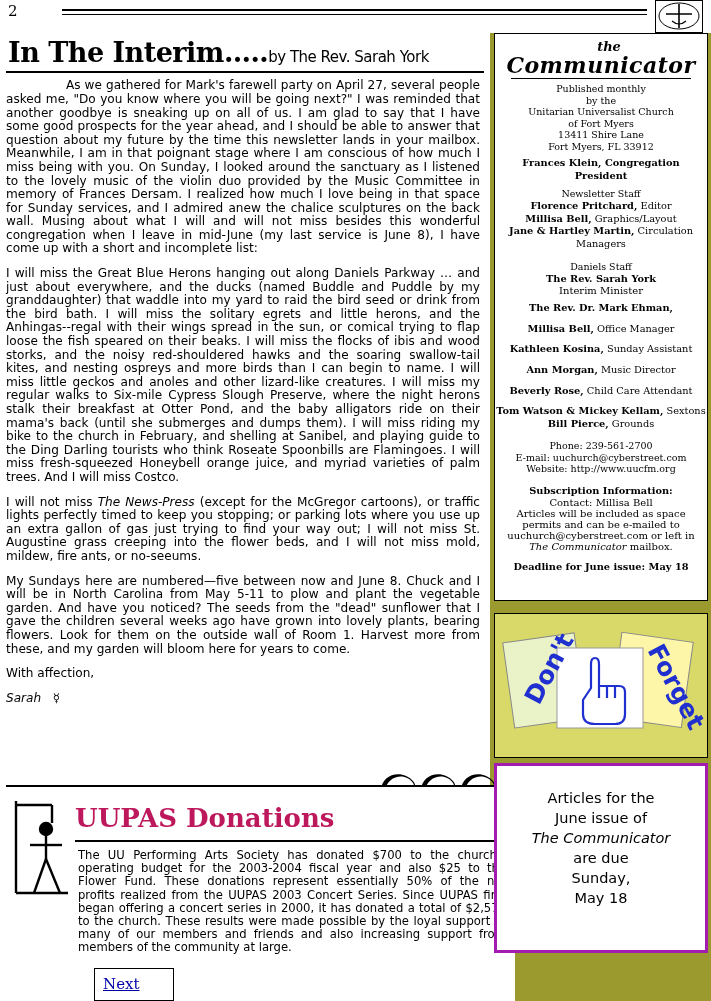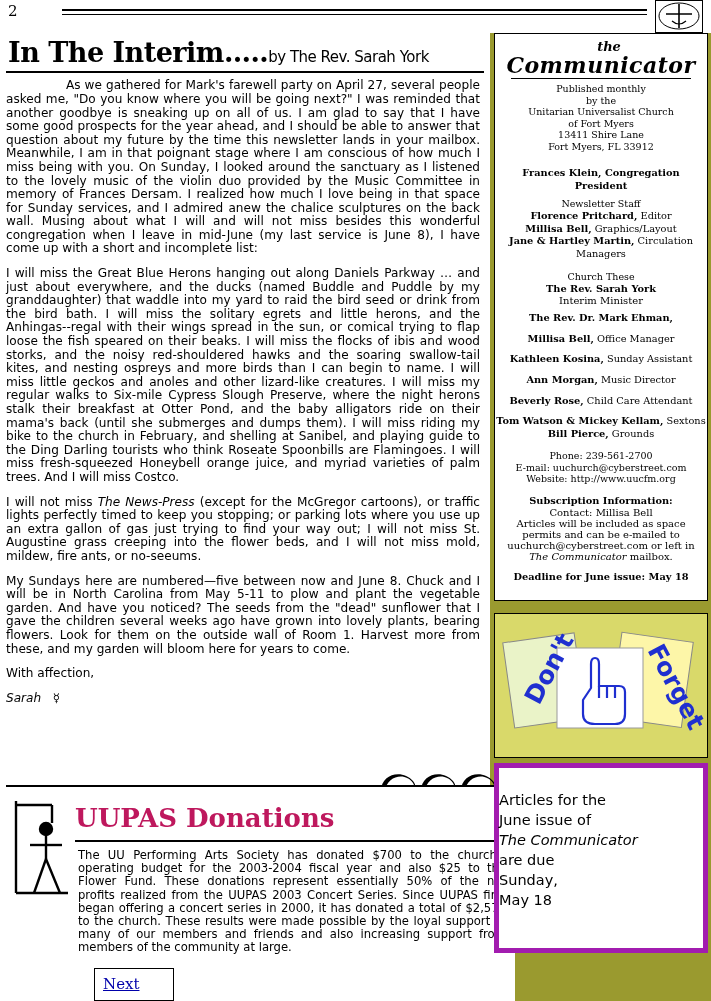--- a/index.html
+++ b/index.html
@@ -123,22 +123,22 @@
   }
 
   
   #dontforget {
     position:absolute; left:0px; top:580px; width:214px; height:145px;
     background:#c9c95a; border:1px solid #000; overflow:hidden;
   }
   
   #articles {
     position:absolute; left:0px; top:730px; width:214px; height:190px;
-    background:#ffffff; border:5px solid #a21caf;
-    text-align:left;
+    background:#ffffff; border:3px solid #a21caf;
+    text-align:center;
     font-family:"DejaVu Sans", sans-serif;
     font-size:14.5px; line-height:20px;
     padding-top:22px;
     color:#000;
   }
   #articles .ital { font-style:italic; }
   #nextbox {
     position:absolute; left:94px; top:968px; width:80px; height:33px;
     background:#ffffff; border:1px solid #000;
     font-family:"DejaVu Serif", serif; font-size:15px;
@@ -221,36 +221,36 @@
     <div class="mh-title">Communicator</div>
     <div class="mh-rule"></div>
     <div class="mh-small">
       <div>Published monthly</div>
       <div>by the</div>
       <div>Unitarian Universalist Church</div>
       <div>of Fort Myers</div>
       <div>13411 Shire Lane</div>
       <div>Fort Myers, FL 33912</div>
     </div>
-    <div class="mh-line" style="margin-top:15px;text-align:center;">
+    <div class="mh-line" style="margin-top:5px;text-align:center;">
       <b>Frances Klein, Congregation President</b>
     </div>
 
     <div class="mh-head">Newsletter Staff</div>
     <div class="mh-line">
       <b>Florence Pritchard,</b><span> Editor</span>
     </div>
     <div class="mh-line">
       <b>Millisa Bell,</b><span> Graphics/Layout</span>
     </div>
     <div class="mh-line">
       <b>Jane &amp; Hartley Martin,</b><span> Circulation Managers</span>
     </div>
 
-    <div class="mh-head" style="margin-top:10px;">Church These</div>
+    <div class="mh-head" style="margin-top:10px;">Daniels Staff</div>
     <div class="mh-line">
       <b>The Rev. Sarah York</b>
     </div>
     <div class="mh-sub">Interim Minister</div>
     <div class="mh-line" style="margin-top:6px;">
       <b>The Rev. Dr. Mark Ehman,</b>
     </div>
 
     <div class="mh-line" style="margin-top:8px;">
       <b>Millisa Bell,</b><span> Office Manager</span>

